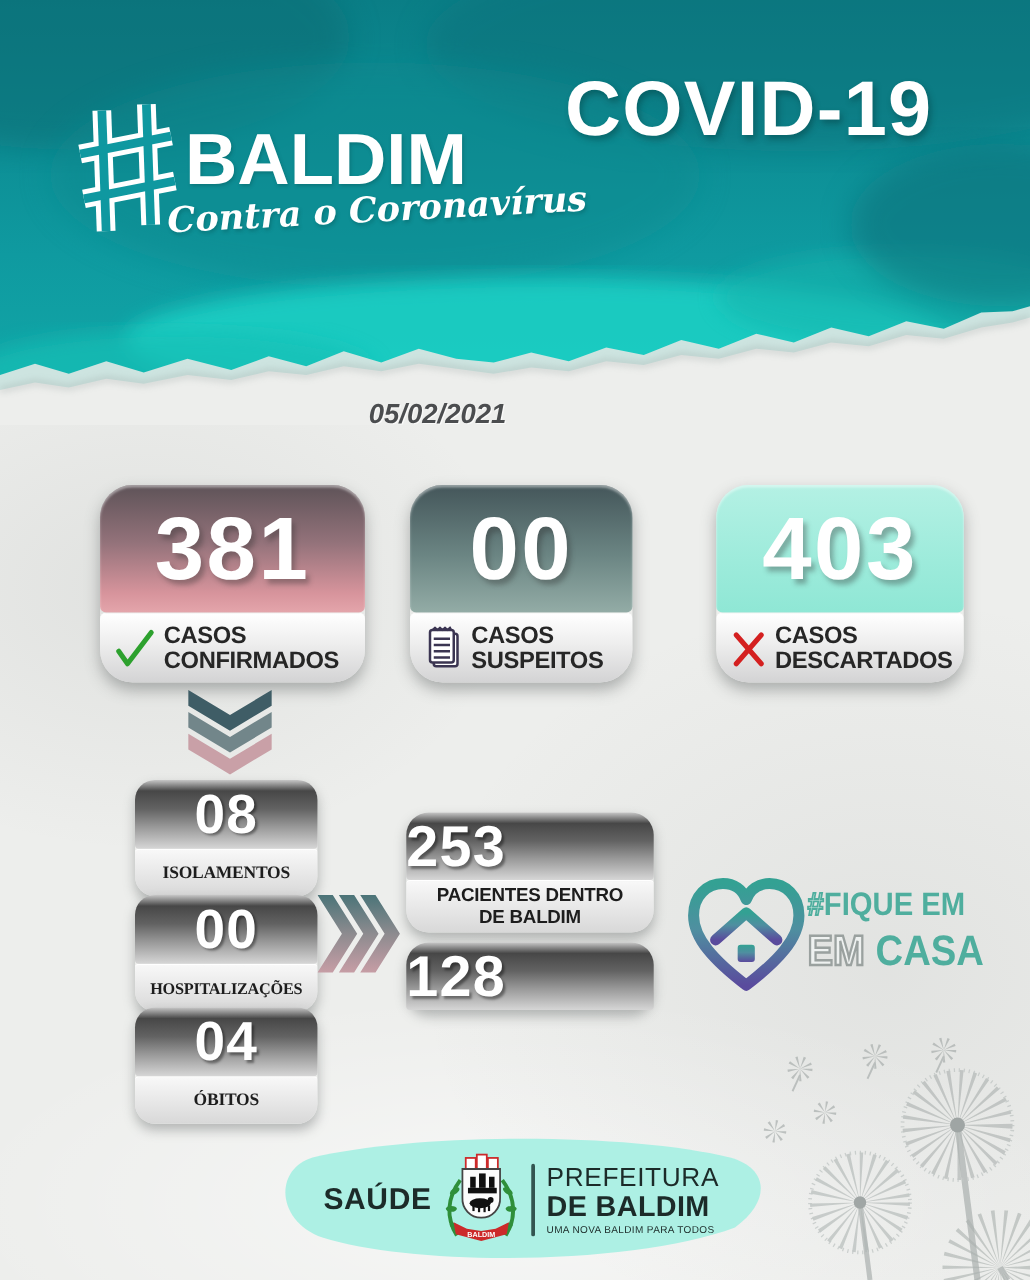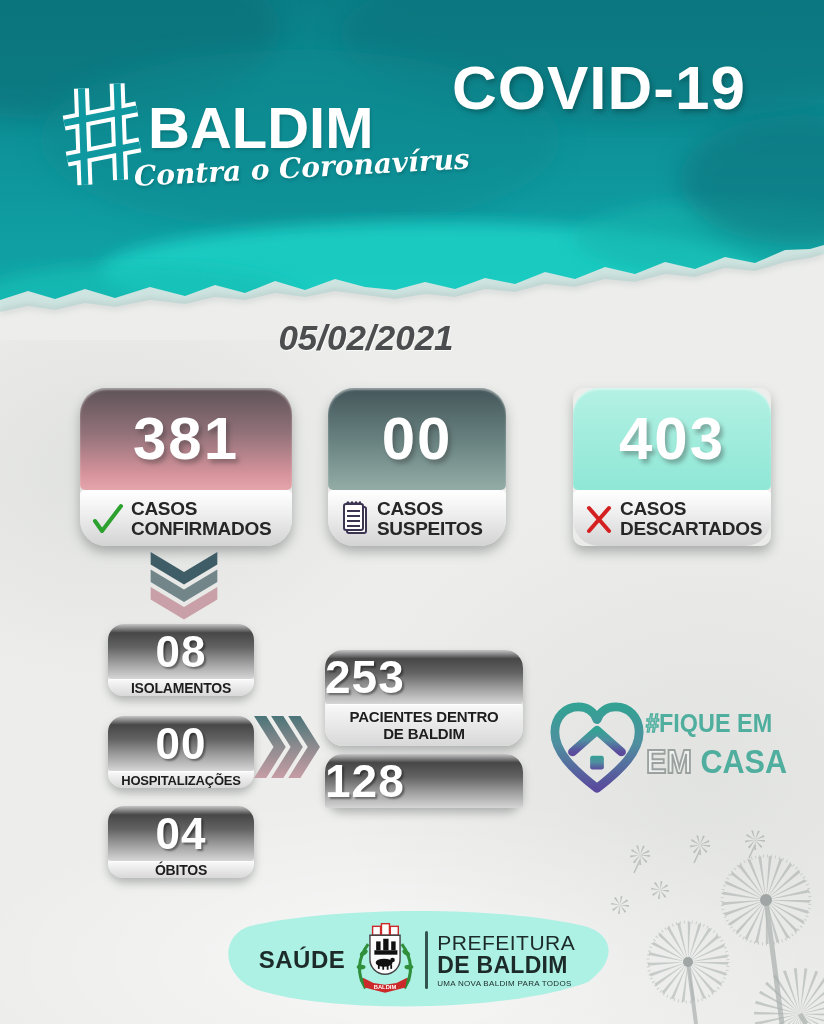--- a/index.html
+++ b/index.html
@@ -30,63 +30,63 @@
     text-shadow:1px 2px 3px rgba(0,50,50,.25);
   }
   .main-title{
     position:absolute;left:408px;top:44px;width:382px;text-align:center;color:#fff;
     font-weight:bold;font-size:62px;line-height:1.42;letter-spacing:1px;
     text-shadow:2px 3px 5px rgba(0,40,40,.35);
   }
 
   
   .date{
-    position:absolute;left:16px;top:318px;width:700px;text-align:center;
-    font-size:35px;font-weight:bold;font-style:italic;color:#4b4d4f;
+    position:absolute;left:0;top:318px;width:700px;text-align:center;
+    font-size:22px;font-weight:bold;font-style:italic;color:#4b4d4f;
     letter-spacing:0px;text-shadow:1px 1px 0 rgba(255,255,255,.7);
   }
 
   
   .sumcard{position:absolute;top:388px;border-radius:26px;box-shadow:0 6px 12px rgba(90,95,95,.45);}
   .sumcard .numarea{
     height:102px;border-radius:26px 26px 5px 5px;display:flex;align-items:center;justify-content:center;
     box-shadow:inset 0 2px 2px rgba(255,255,255,.45);
   }
   .sumcard .num{
-    color:#fff;font-size:60px;font-weight:bold;line-height:1;
+    color:#fff;font-size:71px;font-weight:bold;line-height:1;
     text-shadow:3px 4px 4px rgba(45,45,45,.35);letter-spacing:2px;
   }
   .sumcard .labelarea{
     height:56px;border-radius:5px 5px 26px 26px;border-top:1px solid #fdfdfd;
     background:linear-gradient(180deg,#ffffff 0%,#ededed 45%,#d3d3d4 100%);
     display:flex;align-items:center;padding-left:12px;gap:7px;
   }
   .sumcard .labeltext{font-size:19px;font-weight:bold;color:#262626;line-height:1.05;letter-spacing:-0.3px;}
   .card-confirmed{left:80px;width:212px;}
   .card-confirmed .numarea{background:linear-gradient(180deg,#5e5358 0%,#93727a 45%,#d7949c 85%,#e4a5ab 100%);}
   .card-suspects{left:328px;width:178px;}
   .card-suspects .numarea{background:linear-gradient(180deg,#44565a 0%,#6b8583 55%,#93aca6 100%);}
-  .card-discarded{left:573px;width:198px;border-radius:10px;}
+  .card-discarded{left:573px;width:198px;}
   .card-discarded .numarea{background:linear-gradient(180deg,#b4f1e4 0%,#9debdb 60%,#8fe7d5 100%);}
 
   
   .chev-down{position:absolute;left:142px;top:552px;}
   .chev-right{position:absolute;left:254px;top:708px;}
 
   
   .minicard{position:absolute;left:108px;width:146px;border-radius:16px;box-shadow:0 5px 9px rgba(90,95,95,.4);}
   .minicard .numarea{
     height:55px;border-radius:16px 16px 3px 3px;display:flex;align-items:center;justify-content:center;
     background:linear-gradient(180deg,#c6c6c6 0%,#474747 16%,#626262 42%,#989898 68%,#d6d6d6 100%);
   }
   .minicard .num{color:#fff;font-size:44px;font-weight:bold;line-height:1;text-shadow:2px 2px 2px rgba(0,0,0,.4);letter-spacing:1px;}
   .minicard .labelarea{
-    height:17px;border-radius:3px 3px 16px 16px;border-top:1px solid #fff;
+    height:38px;border-radius:3px 3px 16px 16px;border-top:1px solid #fff;
     background:linear-gradient(180deg,#f8f8f8,#d8d8d8);
-    display:flex;align-items:center;justify-content:center;
+    display:flex;align-items:center;justify-content:center;font-family:Liberation Serif, serif;
   }
   .minicard .labeltext{font-size:14px;font-weight:bold;color:#1d1d1d;letter-spacing:-0.2px;white-space:nowrap;}
   .mini-isolamentos{top:624px;}
   .mini-hospitalizacoes{top:716px;}
   .mini-hospitalizacoes .labeltext{font-size:13px;}
   .mini-obitos{top:806px;}
 
   
   .patcard{position:absolute;left:325px;width:198px;border-radius:18px;box-shadow:0 5px 9px rgba(90,95,95,.4);}
   .patcard .numarea{

